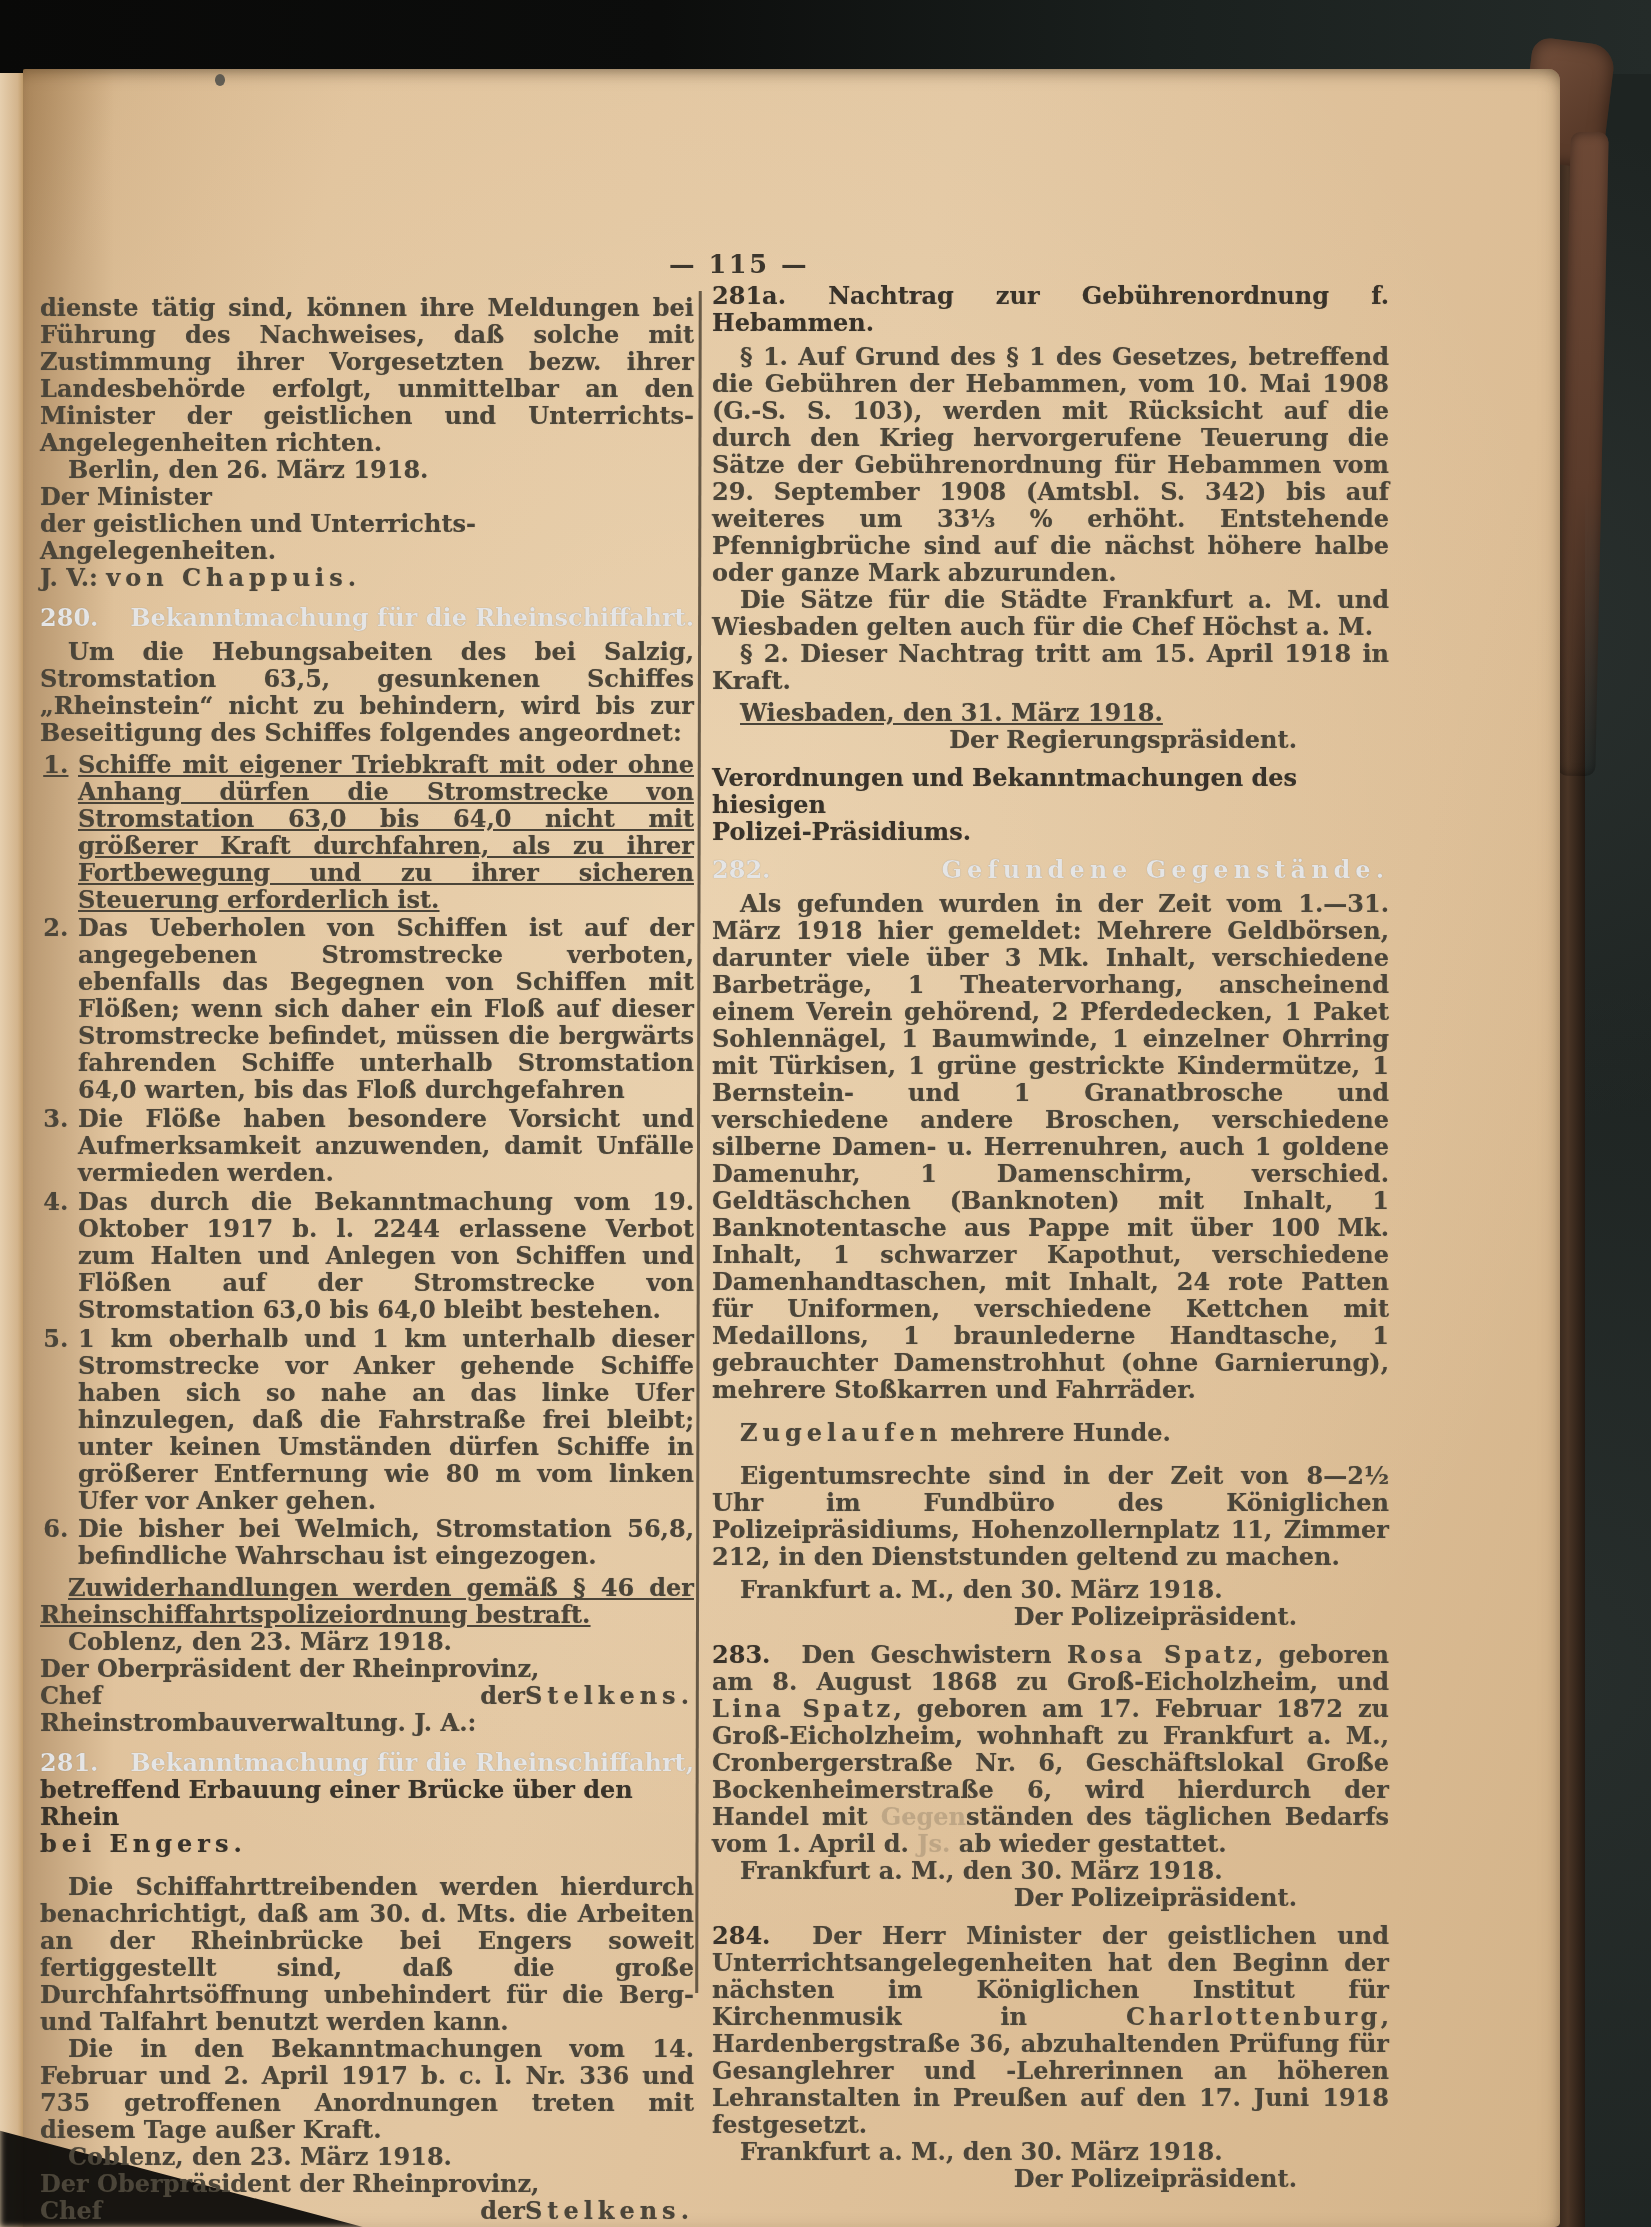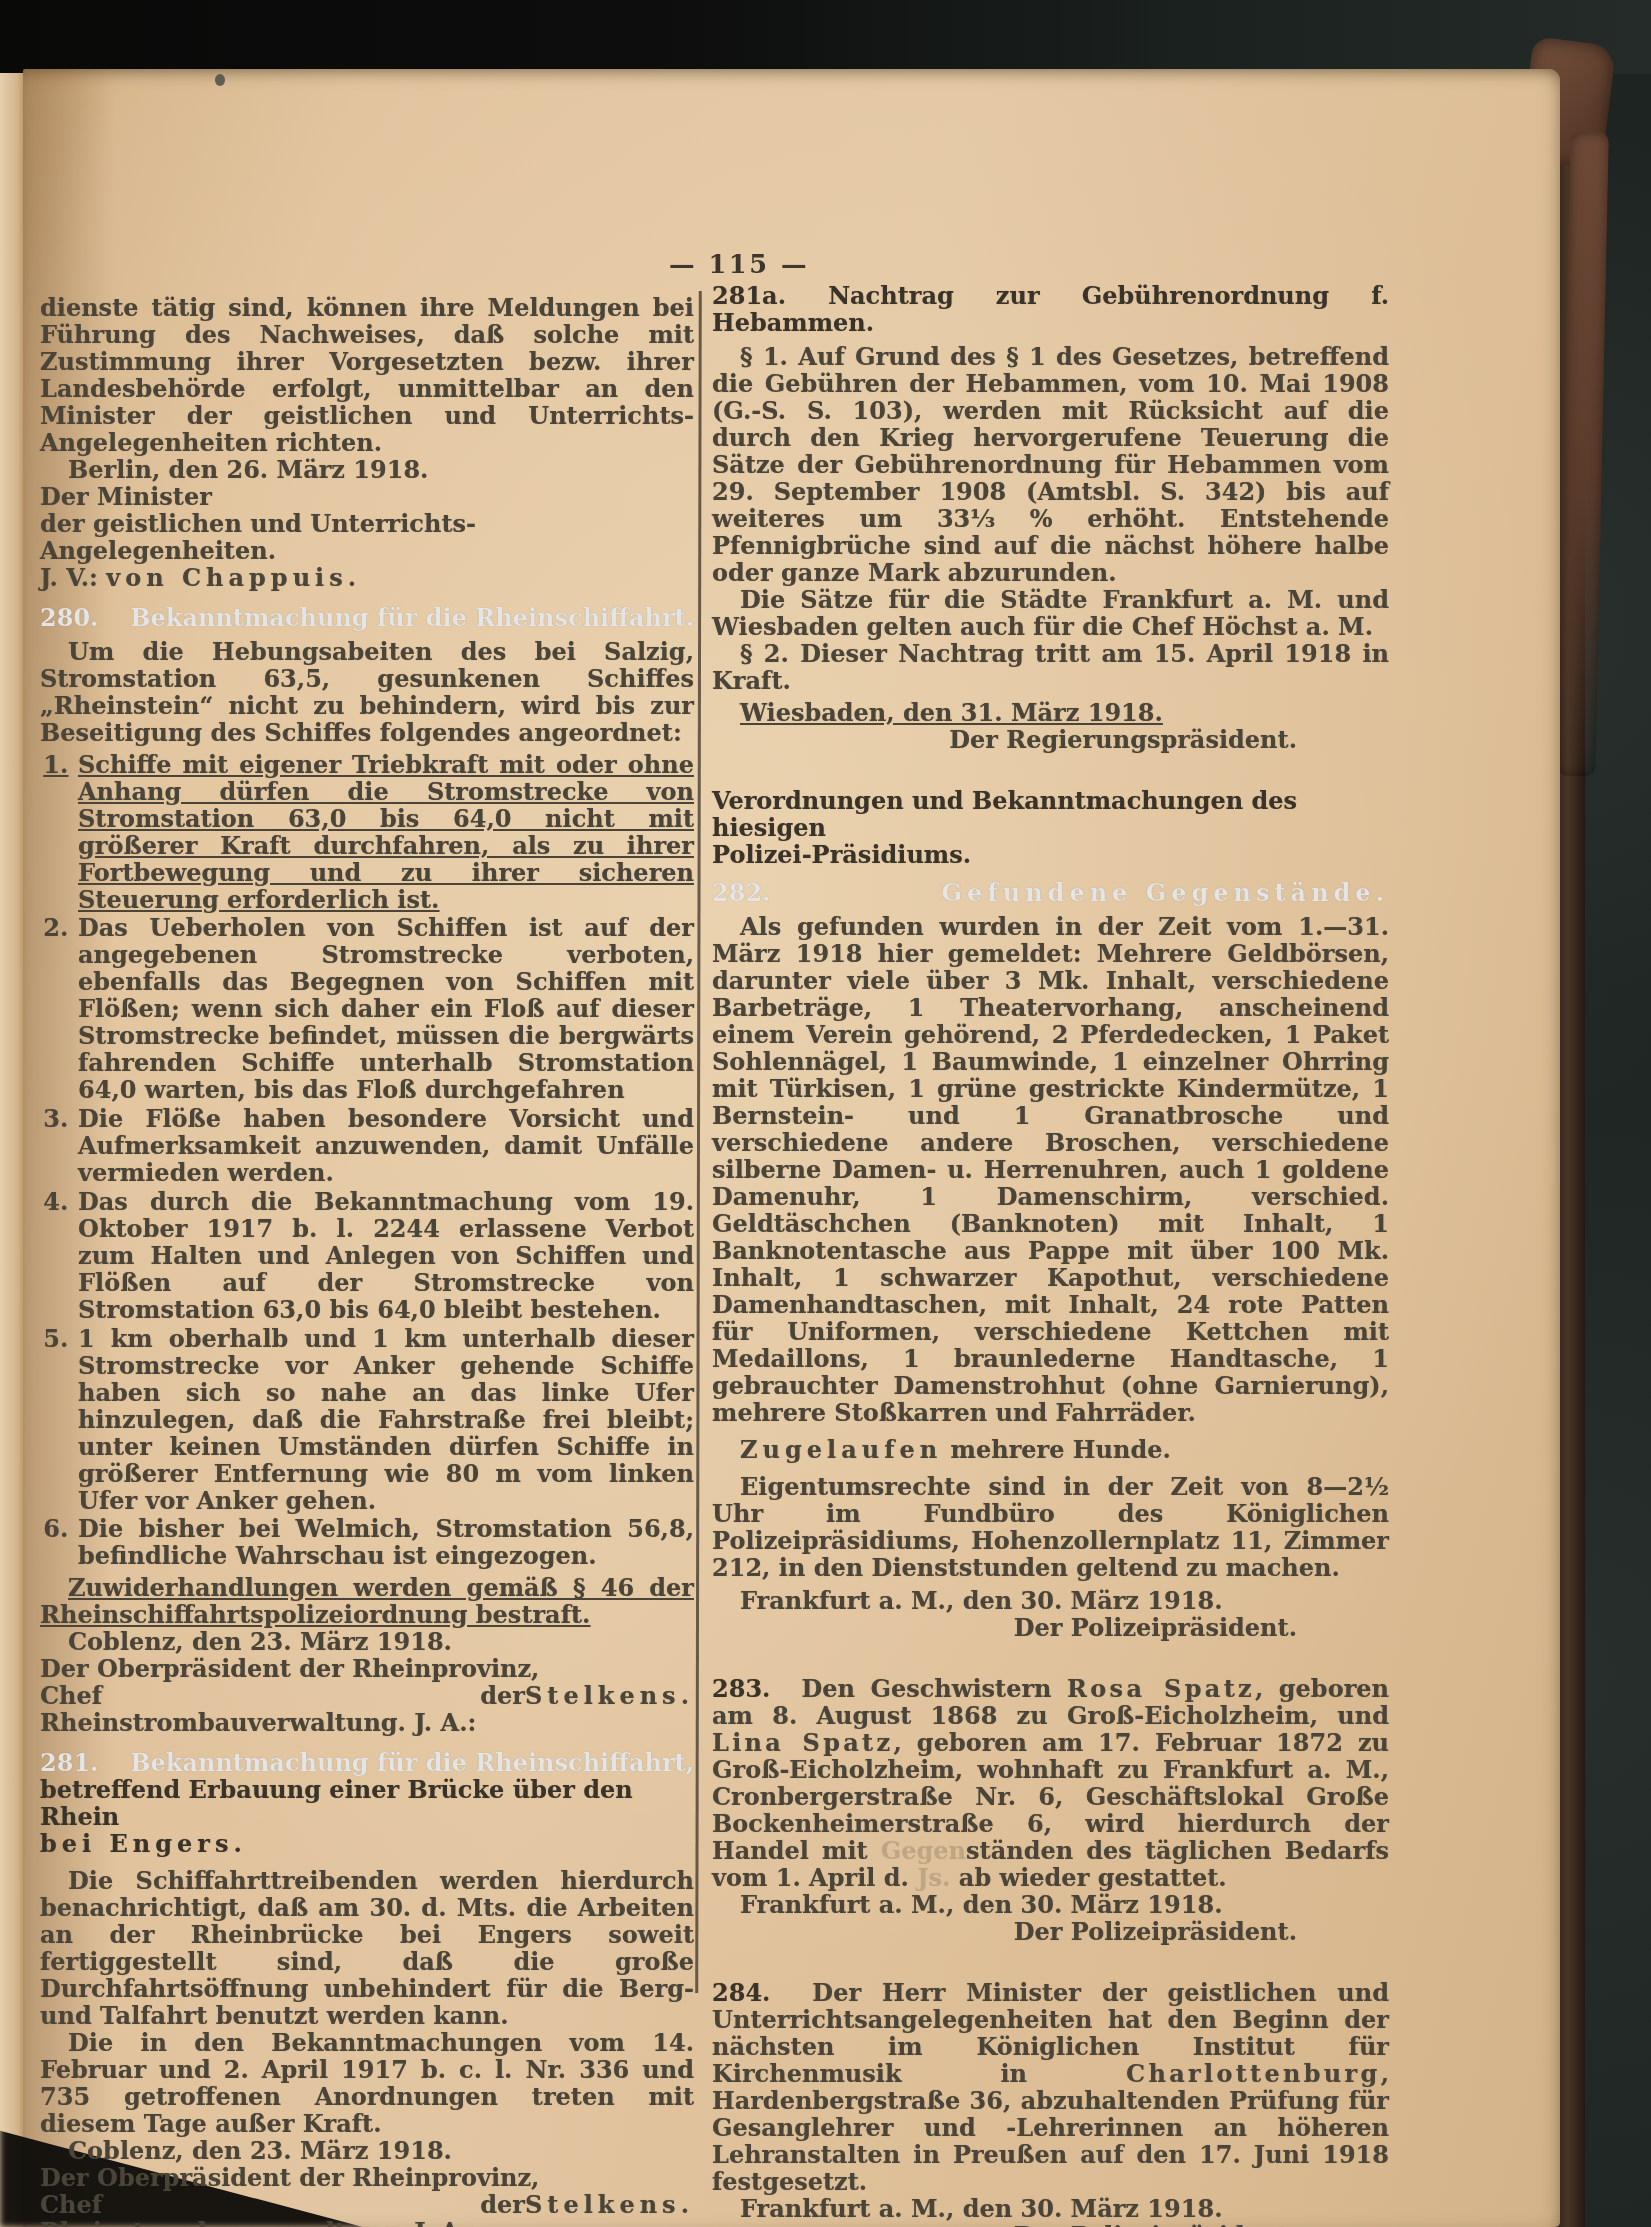--- a/index.html
+++ b/index.html
@@ -55,22 +55,22 @@
   .shead{display:flex;gap:6.6px;color:#e5e5e5;}
   .shead .num{flex:0 0 auto;}
   .shead .stitle{flex:1;text-align:right;}
   .sp{letter-spacing:5px;}
   .spn{letter-spacing:3.3px;}
   .li{display:flex;margin-top:1.7px;}
   .lin{flex:0 0 38px;padding-left:3.3px;box-sizing:border-box;text-align:left;}
   .lit{flex:1;text-align:justify;}
   .sig2{display:flex;justify-content:space-between;}
   .sigr{text-align:right;padding-right:92px;}
-  .mt6{margin-top:5px;text-decoration:underline;}.mt8{margin-top:6.6px;}.mt10{margin-top:10px;}
-  .mt14{margin-top:11.6px;}.mt16{margin-top:13.2px;}.mt20{margin-top:34px;}
+  .mt6{margin-top:5px;text-decoration:underline;}.mt8{margin-top:6.6px;}.mt10{margin-top:16px;}
+  .mt14{margin-top:11.6px;}.mt16{margin-top:13.2px;}.mt20{margin-top:11px;}
   .faint{opacity:.22;}
 </style>
 </head>
 <body>
 
 <div class="top-band"></div>
 <div class="book-edge"></div>
 <div class="ribbon-knot"></div>
 <div class="ribbon-tail"></div>
 <div class="page-under"></div>

